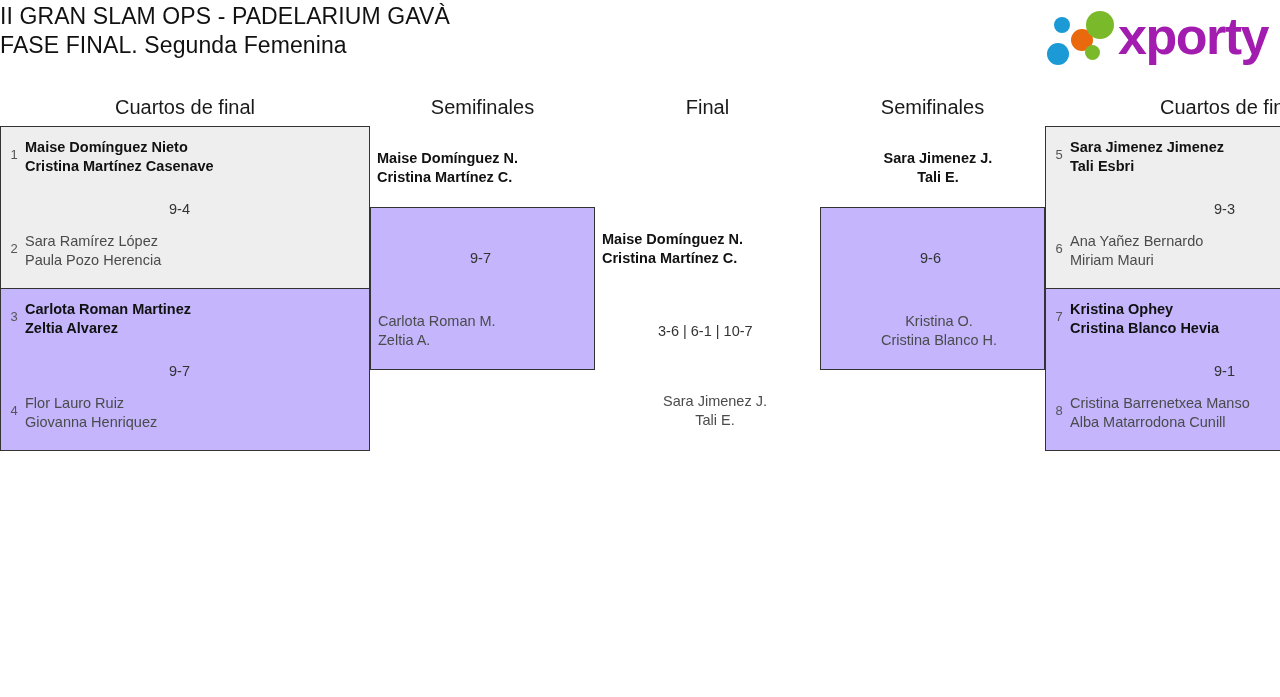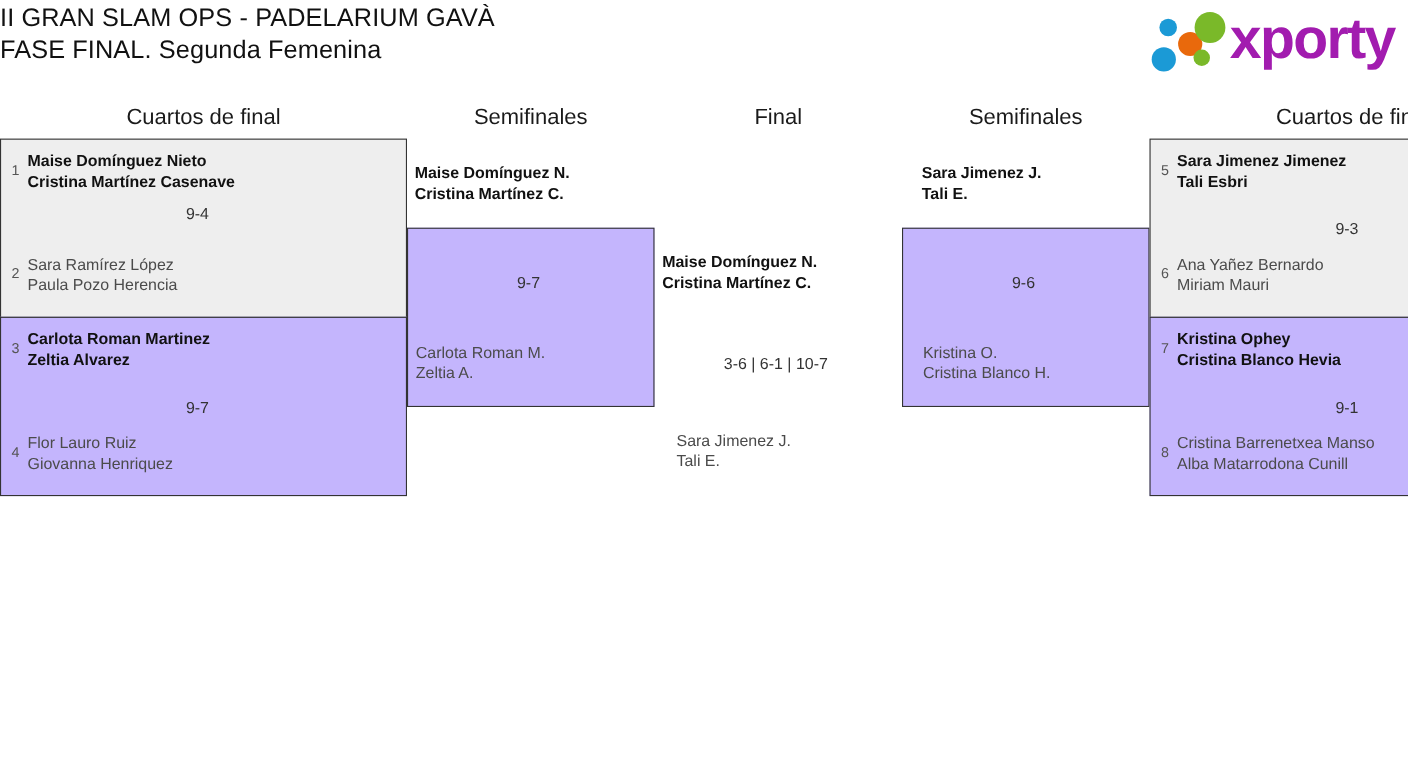--- a/index.html
+++ b/index.html
@@ -96,21 +96,21 @@
 
   .team {
     position: absolute;
     font-size: 14.5px;
     line-height: 19px;
     white-space: nowrap;
   }
   .team .ln { display: block; }
   .team.winner { font-weight: 700; color: #111111; }
   .team.loser  { font-weight: 400; color: #4b4b4b; }
-  .team.right  { text-align: left; }
+  .team.right  { text-align: center; }
 
   .score {
     position: absolute;
     font-size: 14.5px;
     color: #333333;
     white-space: nowrap;
   }
 
   
   .clip-right { overflow: hidden; }
@@ -141,21 +141,21 @@
 <div class="col-header ch-final">Final</div>
 <div class="col-header ch-sf-right">Semifinales</div>
 <div class="col-header ch-qf-right">Cuartos de final</div>
 
 <div class="match-box shaded" style="left:0px; top:126px; width:370px; height:163px;">
   <div class="seed" style="left:2px; top:20px;">1</div>
   <div class="team winner" style="left:24px; top:11px;">
     <span class="ln">Maise Domínguez Nieto</span>
     <span class="ln">Cristina Martínez Casenave</span>
   </div>
-  <div class="score" style="left:168px; top:60px;">9-4</div>
+  <div class="score" style="left:168px; top:74px;">9-4</div>
   <div class="seed" style="left:2px; top:114px;">2</div>
   <div class="team loser" style="left:24px; top:105px;">
     <span class="ln">Sara Ramírez López</span>
     <span class="ln">Paula Pozo Herencia</span>
   </div>
 </div>
 
 <div class="match-box" style="left:0px; top:288px; width:370px; height:163px;">
   <div class="seed" style="left:2px; top:20px;">3</div>
   <div class="team winner" style="left:24px; top:11px;">

